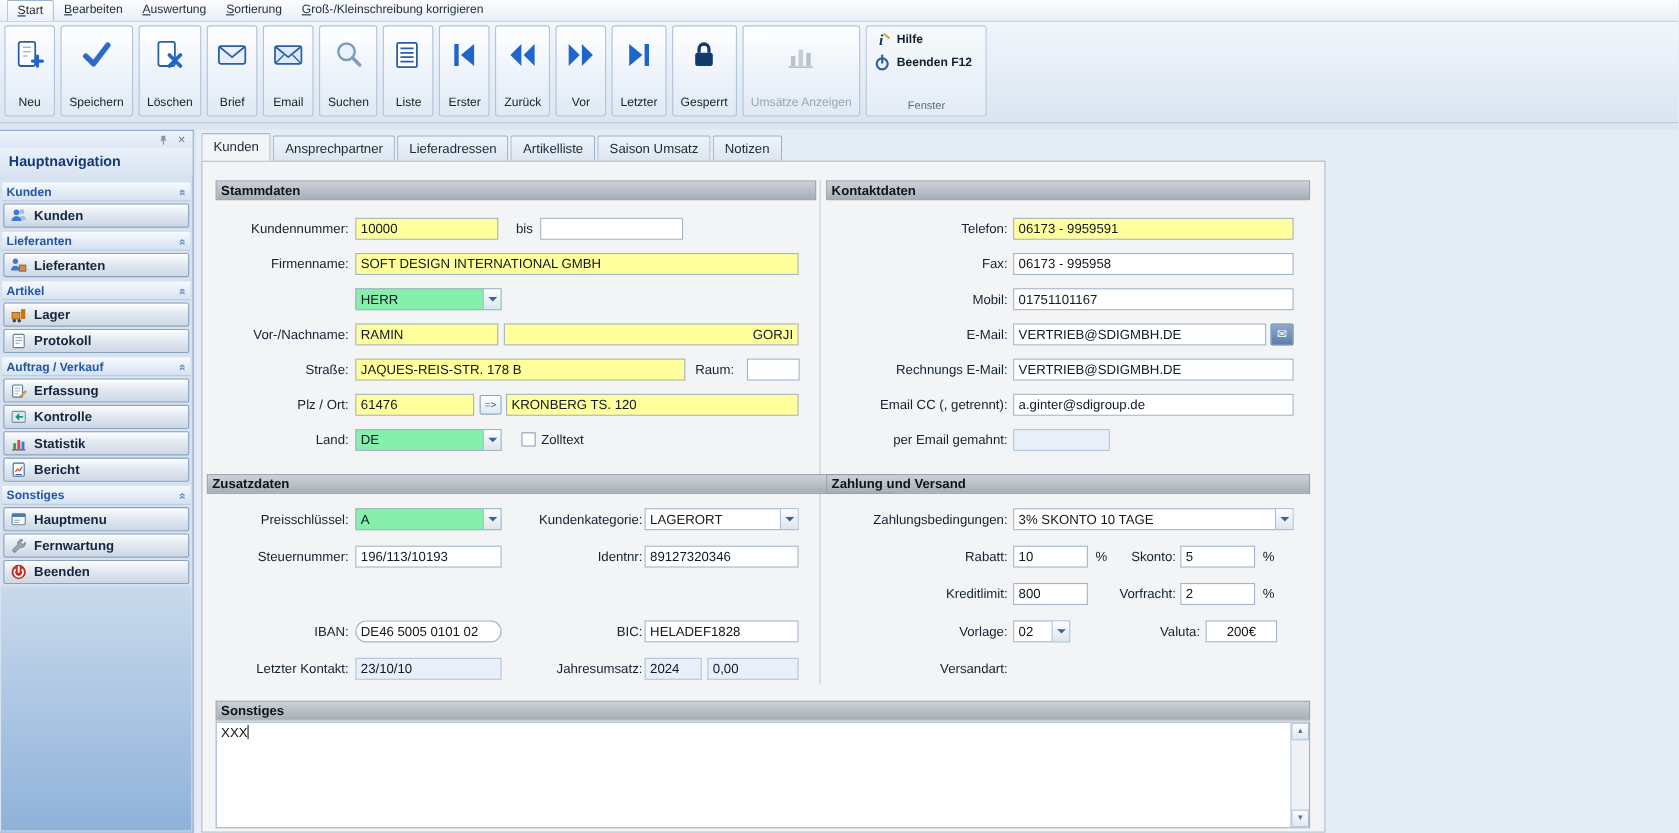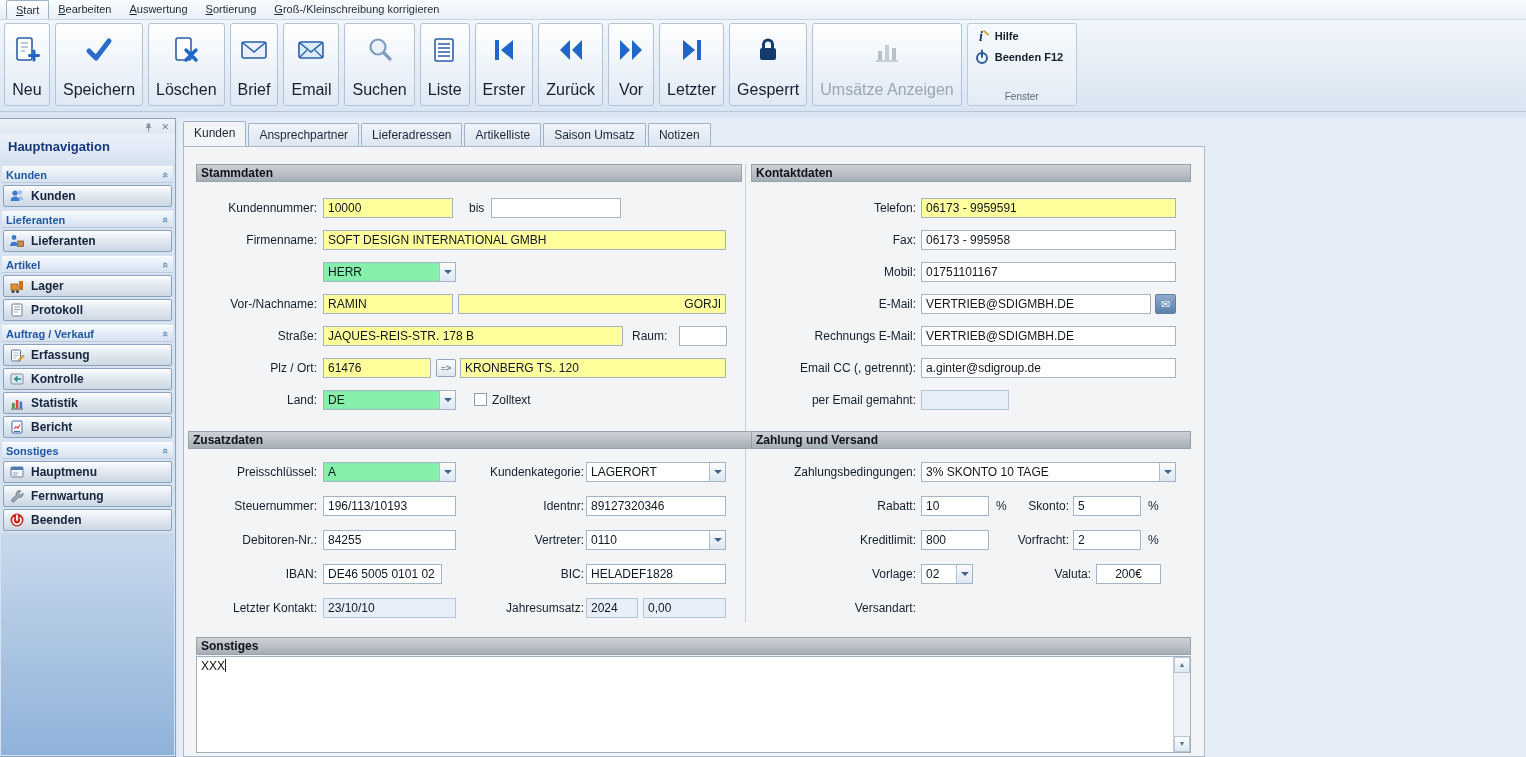--- a/index.html
+++ b/index.html
@@ -12,21 +12,21 @@
   .menu-item{font-size:11px;color:#1e2a38;padding:3px 9px 2px;cursor:default;white-space:nowrap;}
   .menu-item::first-letter{text-decoration:underline;}
   .menu-item.active{background:linear-gradient(#ffffff,#eaf1f9);border:1px solid #9db3cc;border-bottom:none;border-radius:2px 2px 0 0;}
 
   
   .toolbar{position:absolute;left:0;top:20px;width:100%;height:92px;background:linear-gradient(#f1f6fb,#d9e5f2);border-bottom:1px solid #b7c6d8;display:flex;align-items:flex-start;padding:3px 4px;}
   .toolbar-buttons{display:flex;gap:5px;}
   .tbtn{display:flex;flex-direction:column;align-items:center;justify-content:space-between;height:83px;min-width:46px;padding:8px 7px 6px;border:1px solid #b3c3d7;border-radius:3px;background:linear-gradient(#ffffff,#edf3fa 55%,#dfe9f4);cursor:pointer;}
   .tbtn.disabled{cursor:default;}
   .tbtn.disabled .tlabel{color:#9aa6b2;}
-  .tlabel{font-size:16px;color:#15202e;white-space:nowrap;}
+  .tlabel{font-size:11px;color:#15202e;white-space:nowrap;}
   .ticon{height:36px;display:flex;align-items:center;}
   .window-group{margin-left:5px;width:110px;height:83px;border:1px solid #bccadb;border-radius:3px;background:linear-gradient(#f7fafd,#e3ecf6);display:flex;flex-direction:column;}
   .wg-item{display:flex;align-items:center;gap:5px;padding:4px 6px 1px;font-size:11px;font-weight:bold;color:#15202e;cursor:pointer;white-space:nowrap;}
   .wg-icon{width:16px;height:16px;display:inline-flex;}
   .window-group-caption{margin-top:auto;text-align:center;font-size:10px;color:#5b6b7d;padding:2px 0 3px;}
 
   
   .sidebar{position:absolute;left:0;top:118px;width:176px;bottom:0;border:1px solid #8ba3c0;border-left:none;background:#d7e2f0;display:flex;flex-direction:column;}
   .sidebar-controls{height:15px;display:flex;justify-content:flex-end;gap:7px;align-items:center;padding:1px 6px 0;background:linear-gradient(#eef3fa,#dde7f3);}
   .ctrl{font-size:9px;color:#6b7a8c;cursor:pointer;line-height:10px;display:inline-flex;}
@@ -483,32 +483,23 @@
           <span class="combo-val">LAGERORT</span>
           <span class="combo-btn"></span>
         </div>
       </div>
       <div class="frow" style="top:349px">
         <label class="flabel" style="left:4px;width:129px">Steuernummer:</label>
         <input class="fin" style="left: 139px; width: 133px;" value="196/113/10193">
         <label class="flabel" style="left:277px;width:123px">Identnr:</label>
         <input class="fin" style="left: 402px; width: 140px;" value="89127320346">
       </div>
-      <div class="frow" style="top:383px">
-        <label class="flabel" style="left:4px;width:129px">Debitoren-Nr.:</label>
-        <input class="fin" style="left: 139px; width: 133px;" value="84255">
-        <label class="flabel" style="left:277px;width:123px">Vertreter:</label>
-        <div class="combo" style="left:402px;width:140px">
-          <span class="combo-val">0110</span>
-          <span class="combo-btn"></span>
-        </div>
-      </div>
       <div class="frow" style="top:417px">
         <label class="flabel" style="left:4px;width:129px">IBAN:</label>
-        <input class="fin" style="left: 139px; width: 119px;" value="DE46 5005 0101 02">
+        <input class="fin" style="left: 139px; width: 133px; border-radius: 10px;" value="DE46 5005 0101 02">
         <label class="flabel" style="left:277px;width:123px">BIC:</label>
         <input class="fin" style="left: 402px; width: 140px;" value="HELADEF1828">
       </div>
       <div class="frow" style="top:451px">
         <label class="flabel" style="left:4px;width:129px">Letzter Kontakt:</label>
         <input class="fin ro" style="left: 139px; width: 133px;" value="23/10/10">
         <label class="flabel" style="left:277px;width:123px">Jahresumsatz:</label>
         <input class="fin ro" style="left: 402px; width: 52px;" value="2024">
         <input class="fin ro" style="left: 459px; width: 83px;" value="0,00">
       </div>

